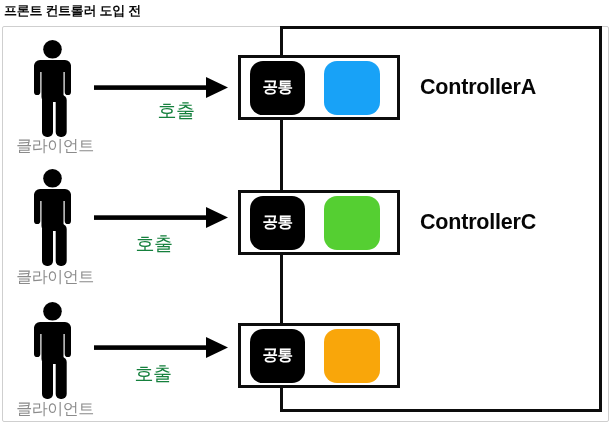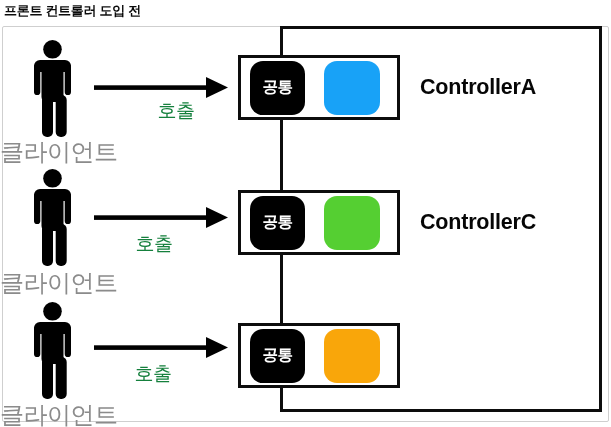--- a/index.html
+++ b/index.html
@@ -27,21 +27,21 @@
   }
 
   .person {
     position: absolute; left: 34px; width: 37px; height: 97px; z-index: 2;
   }
   .person svg { width: 100%; height: 100%; display: block; fill: #000; }
   .p1 { top: 40px; } .p2 { top: 169px; } .p3 { top: 302px; }
 
   .client-label {
     position: absolute; left: 0px; width: 110px; text-align: center;
-    font-size: 24px; color: #8b8b8b; letter-spacing: -0.5px;
+    font-size: 16px; color: #8b8b8b; letter-spacing: -0.5px;
     white-space: nowrap; z-index: 2;
   }
   .cl1 { top: 136px; } .cl2 { top: 267px; } .cl3 { top: 399px; }
 
   .arrow {
     position: absolute; left: 94px; width: 134px; height: 21px; z-index: 2;
   }
   .arrow svg { width: 100%; height: 100%; display: block; }
   .a1 { top: 77px; } .a2 { top: 207px; } .a3 { top: 337px; }
 

